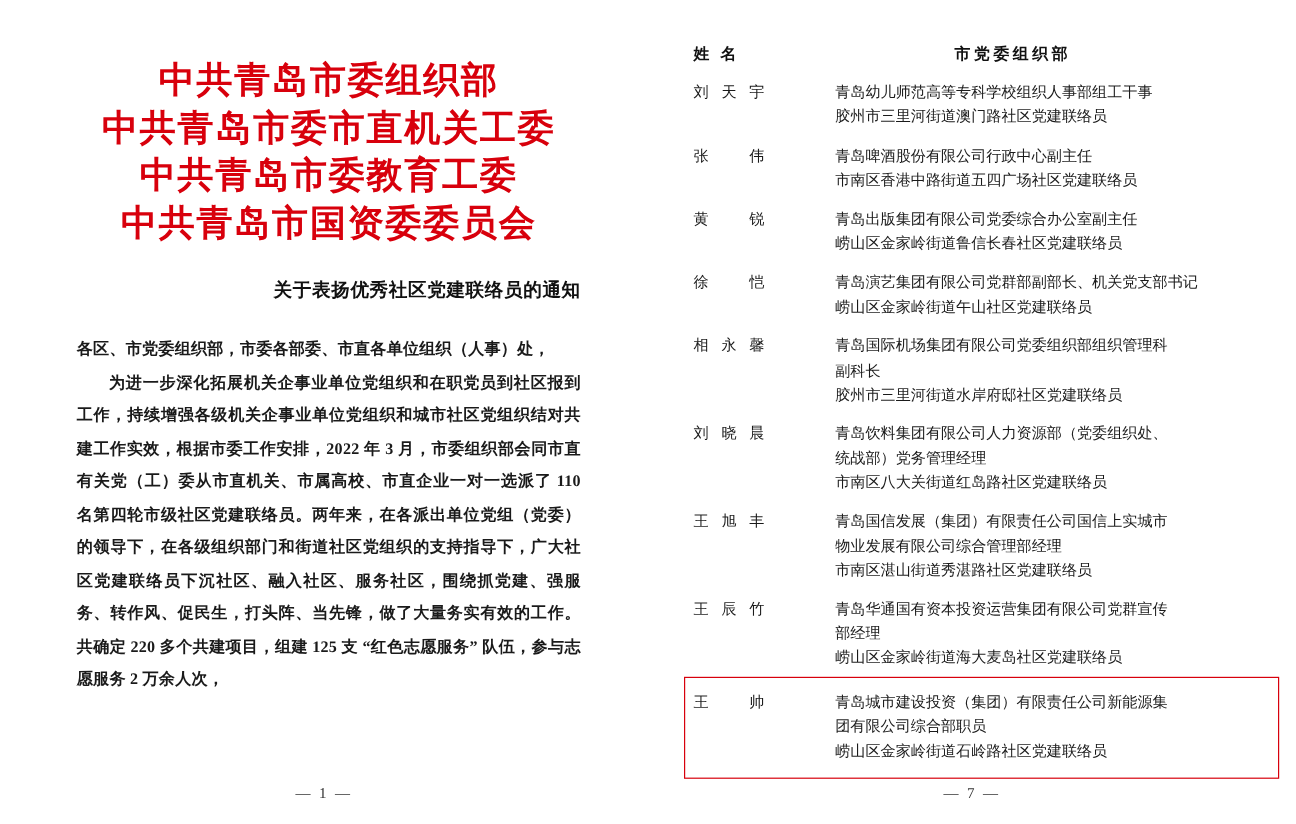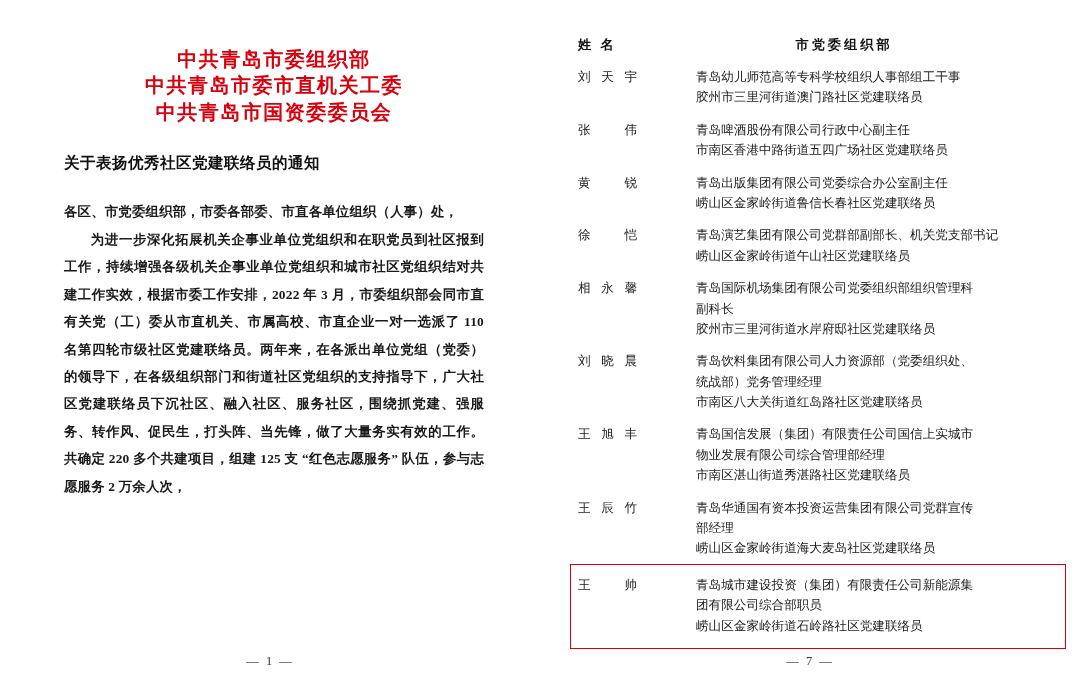--- a/index.html
+++ b/index.html
@@ -25,30 +25,30 @@
     width: 540px;
     height: 687px;
     padding: 30px 56px 0 64px;
   }
   .headline-block {
     margin-top: 18px;
     text-align: center;
   }
   .headline-line {
     color: #d8000c;
-    font-family: Liberation Mono, monospace;
+    font-family: Liberation Sans, sans-serif;
     font-weight: bold;
-    font-size: 20px;
+    font-size: 30px;
     line-height: 1.32;
     letter-spacing: 1.5px;
     white-space: nowrap;
   }
   .doc-subtitle {
     margin-top: 26px;
-    text-align: left;
+    text-align: right;
     font-weight: bold;
     font-size: 15.5px;
     color: #111;
     letter-spacing: 0.5px;
   }
   .body-text {
     margin-top: 24px;
     font-size: 13.4px;
     line-height: 2.05;
     color: #1a1a1a;
@@ -122,20 +122,21 @@
 </style>
 </head>
 <body>
 
 <div class="page">
 
   <div class="left-page">
     <div class="headline-block">
       <div class="headline-line">中共青岛市委组织部</div>
       <div class="headline-line">中共青岛市委市直机关工委</div>
+      <div class="headline-line">中共青岛市委教育工委</div>
       <div class="headline-line">中共青岛市国资委委员会</div>
     </div>
 
     <div class="doc-subtitle">关于表扬优秀社区党建联络员的通知</div>
 
     <div class="body-text">
       <p>各区、市党委组织部，市委各部委、市直各单位组织（人事）处，</p>
       <p class="indent">为进一步深化拓展机关企事业单位党组织和在职党员到社区报到工作，持续增强各级机关企事业单位党组织和城市社区党组织结对共建工作实效，根据市委工作安排，2022 年 3 月，市委组织部会同市直有关党（工）委从市直机关、市属高校、市直企业一对一选派了 110 名第四轮市级社区党建联络员。两年来，在各派出单位党组（党委）的领导下，在各级组织部门和街道社区党组织的支持指导下，广大社区党建联络员下沉社区、融入社区、服务社区，围绕抓党建、强服务、转作风、促民生，打头阵、当先锋，做了大量务实有效的工作。共确定 220 多个共建项目，组建 125 支 “红色志愿服务” 队伍，参与志愿服务 2 万余人次，</p>
     </div>
 

